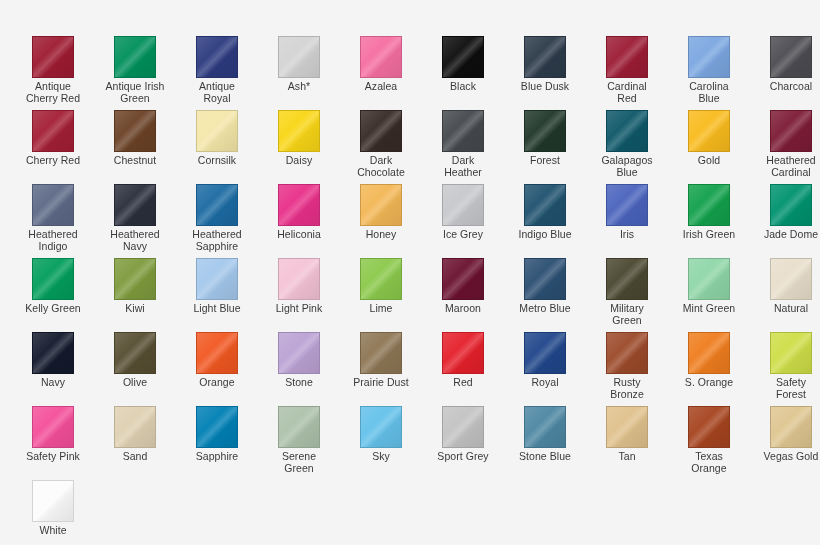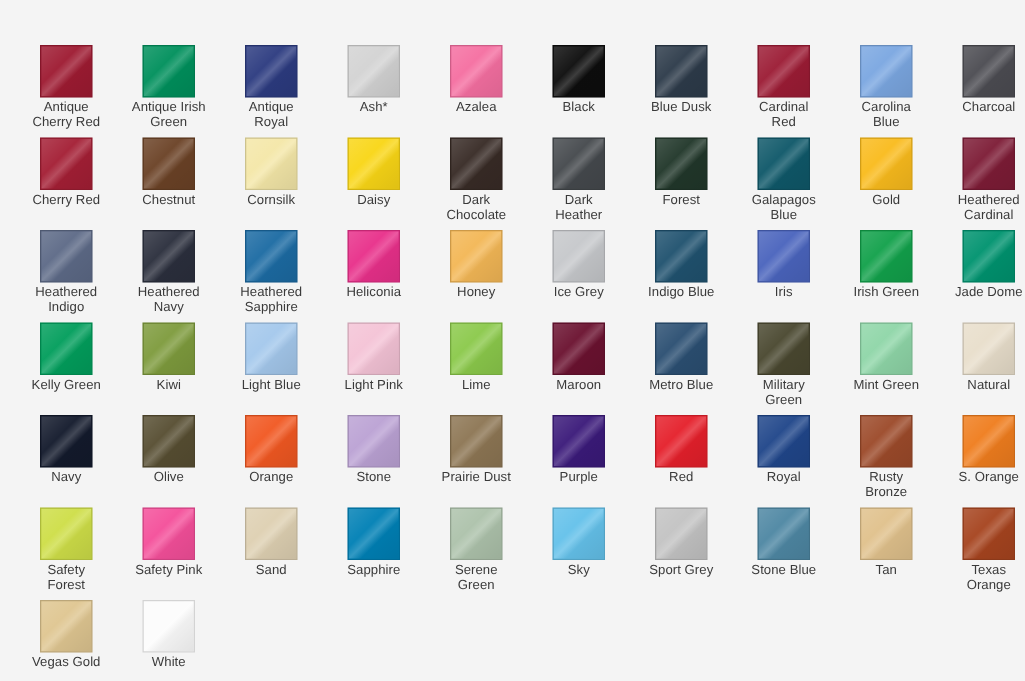--- a/index.html
+++ b/index.html
@@ -263,24 +263,20 @@
       </div>
       <div class="swatch-cell">
         <div class="swatch-chip" style="background: rgb(187, 162, 212);"></div>
         <div class="swatch-label">Stone</div>
       </div>
       <div class="swatch-cell">
         <div class="swatch-chip" style="background: rgb(141, 118, 84);"></div>
         <div class="swatch-label">Prairie Dust</div>
       </div>
       <div class="swatch-cell">
-        <div class="swatch-chip" style="background: rgb(59, 26, 122);"></div>
-        <div class="swatch-label">Purple</div>
-      </div>
-      <div class="swatch-cell">
         <div class="swatch-chip" style="background: rgb(229, 32, 43);"></div>
         <div class="swatch-label">Red</div>
       </div>
       <div class="swatch-cell">
         <div class="swatch-chip" style="background: rgb(32, 70, 138);"></div>
         <div class="swatch-label">Royal</div>
       </div>
       <div class="swatch-cell">
         <div class="swatch-chip" style="background: rgb(156, 74, 42);"></div>
         <div class="swatch-label">Rusty

